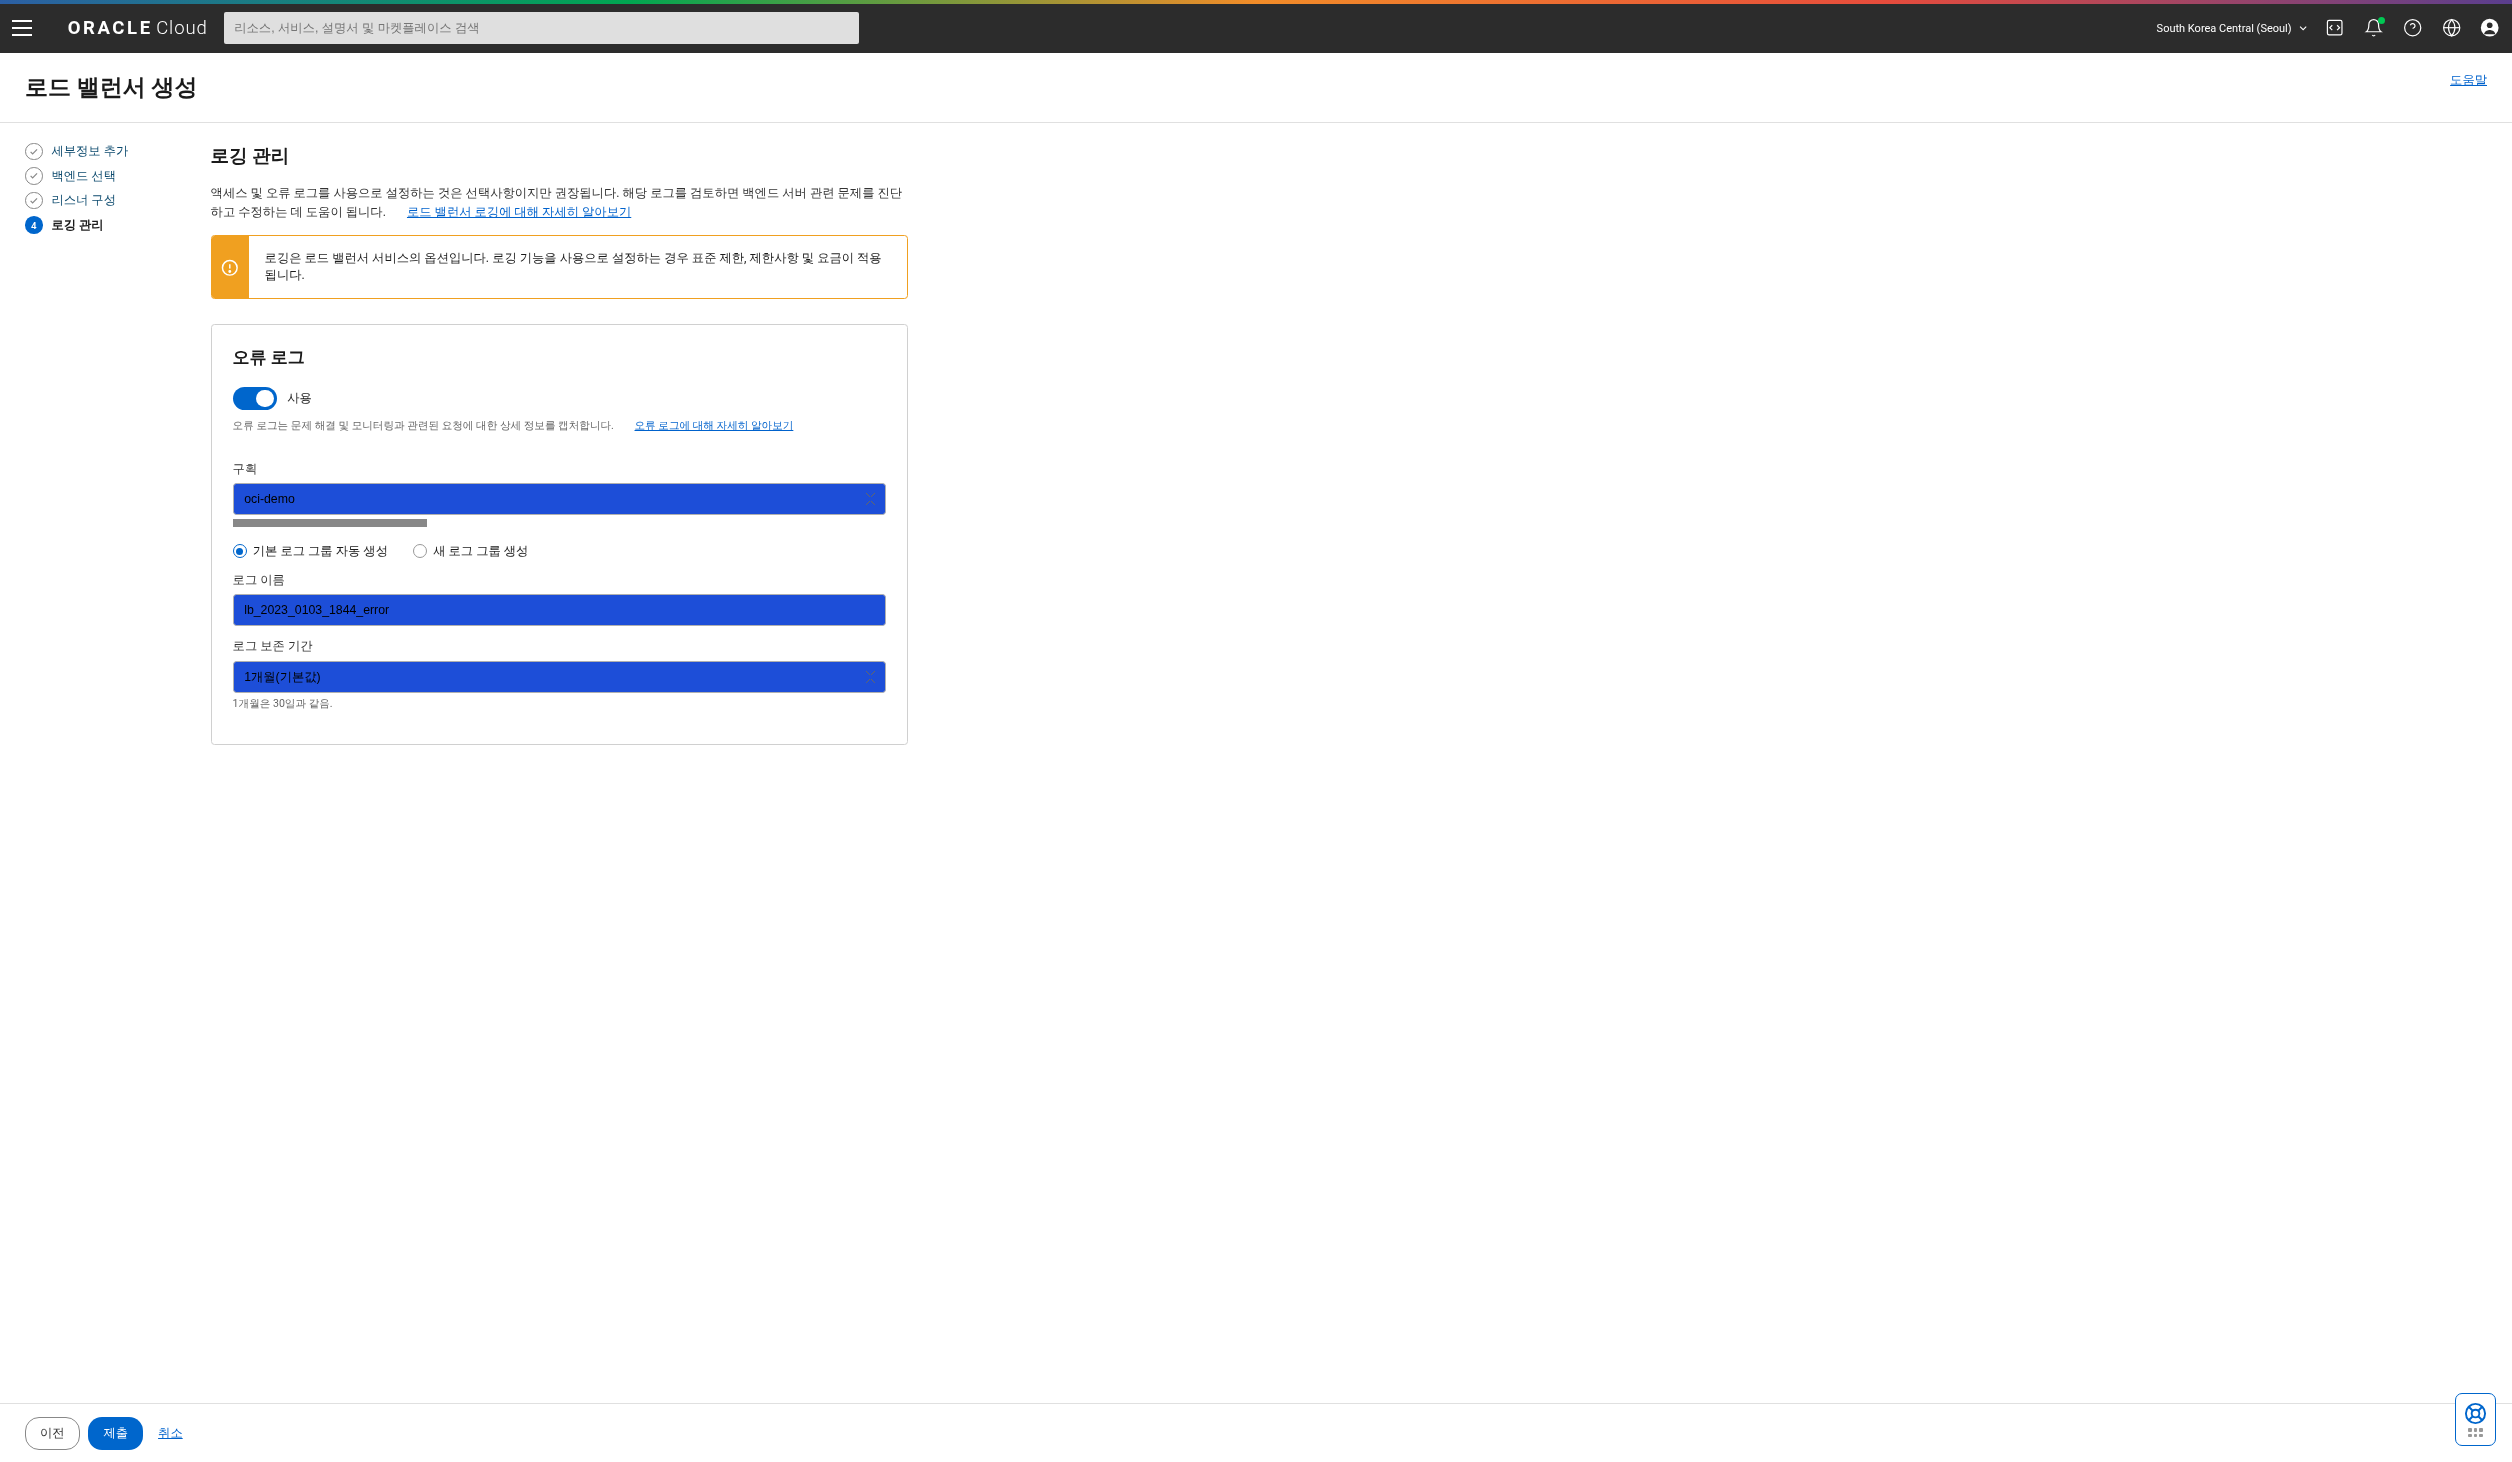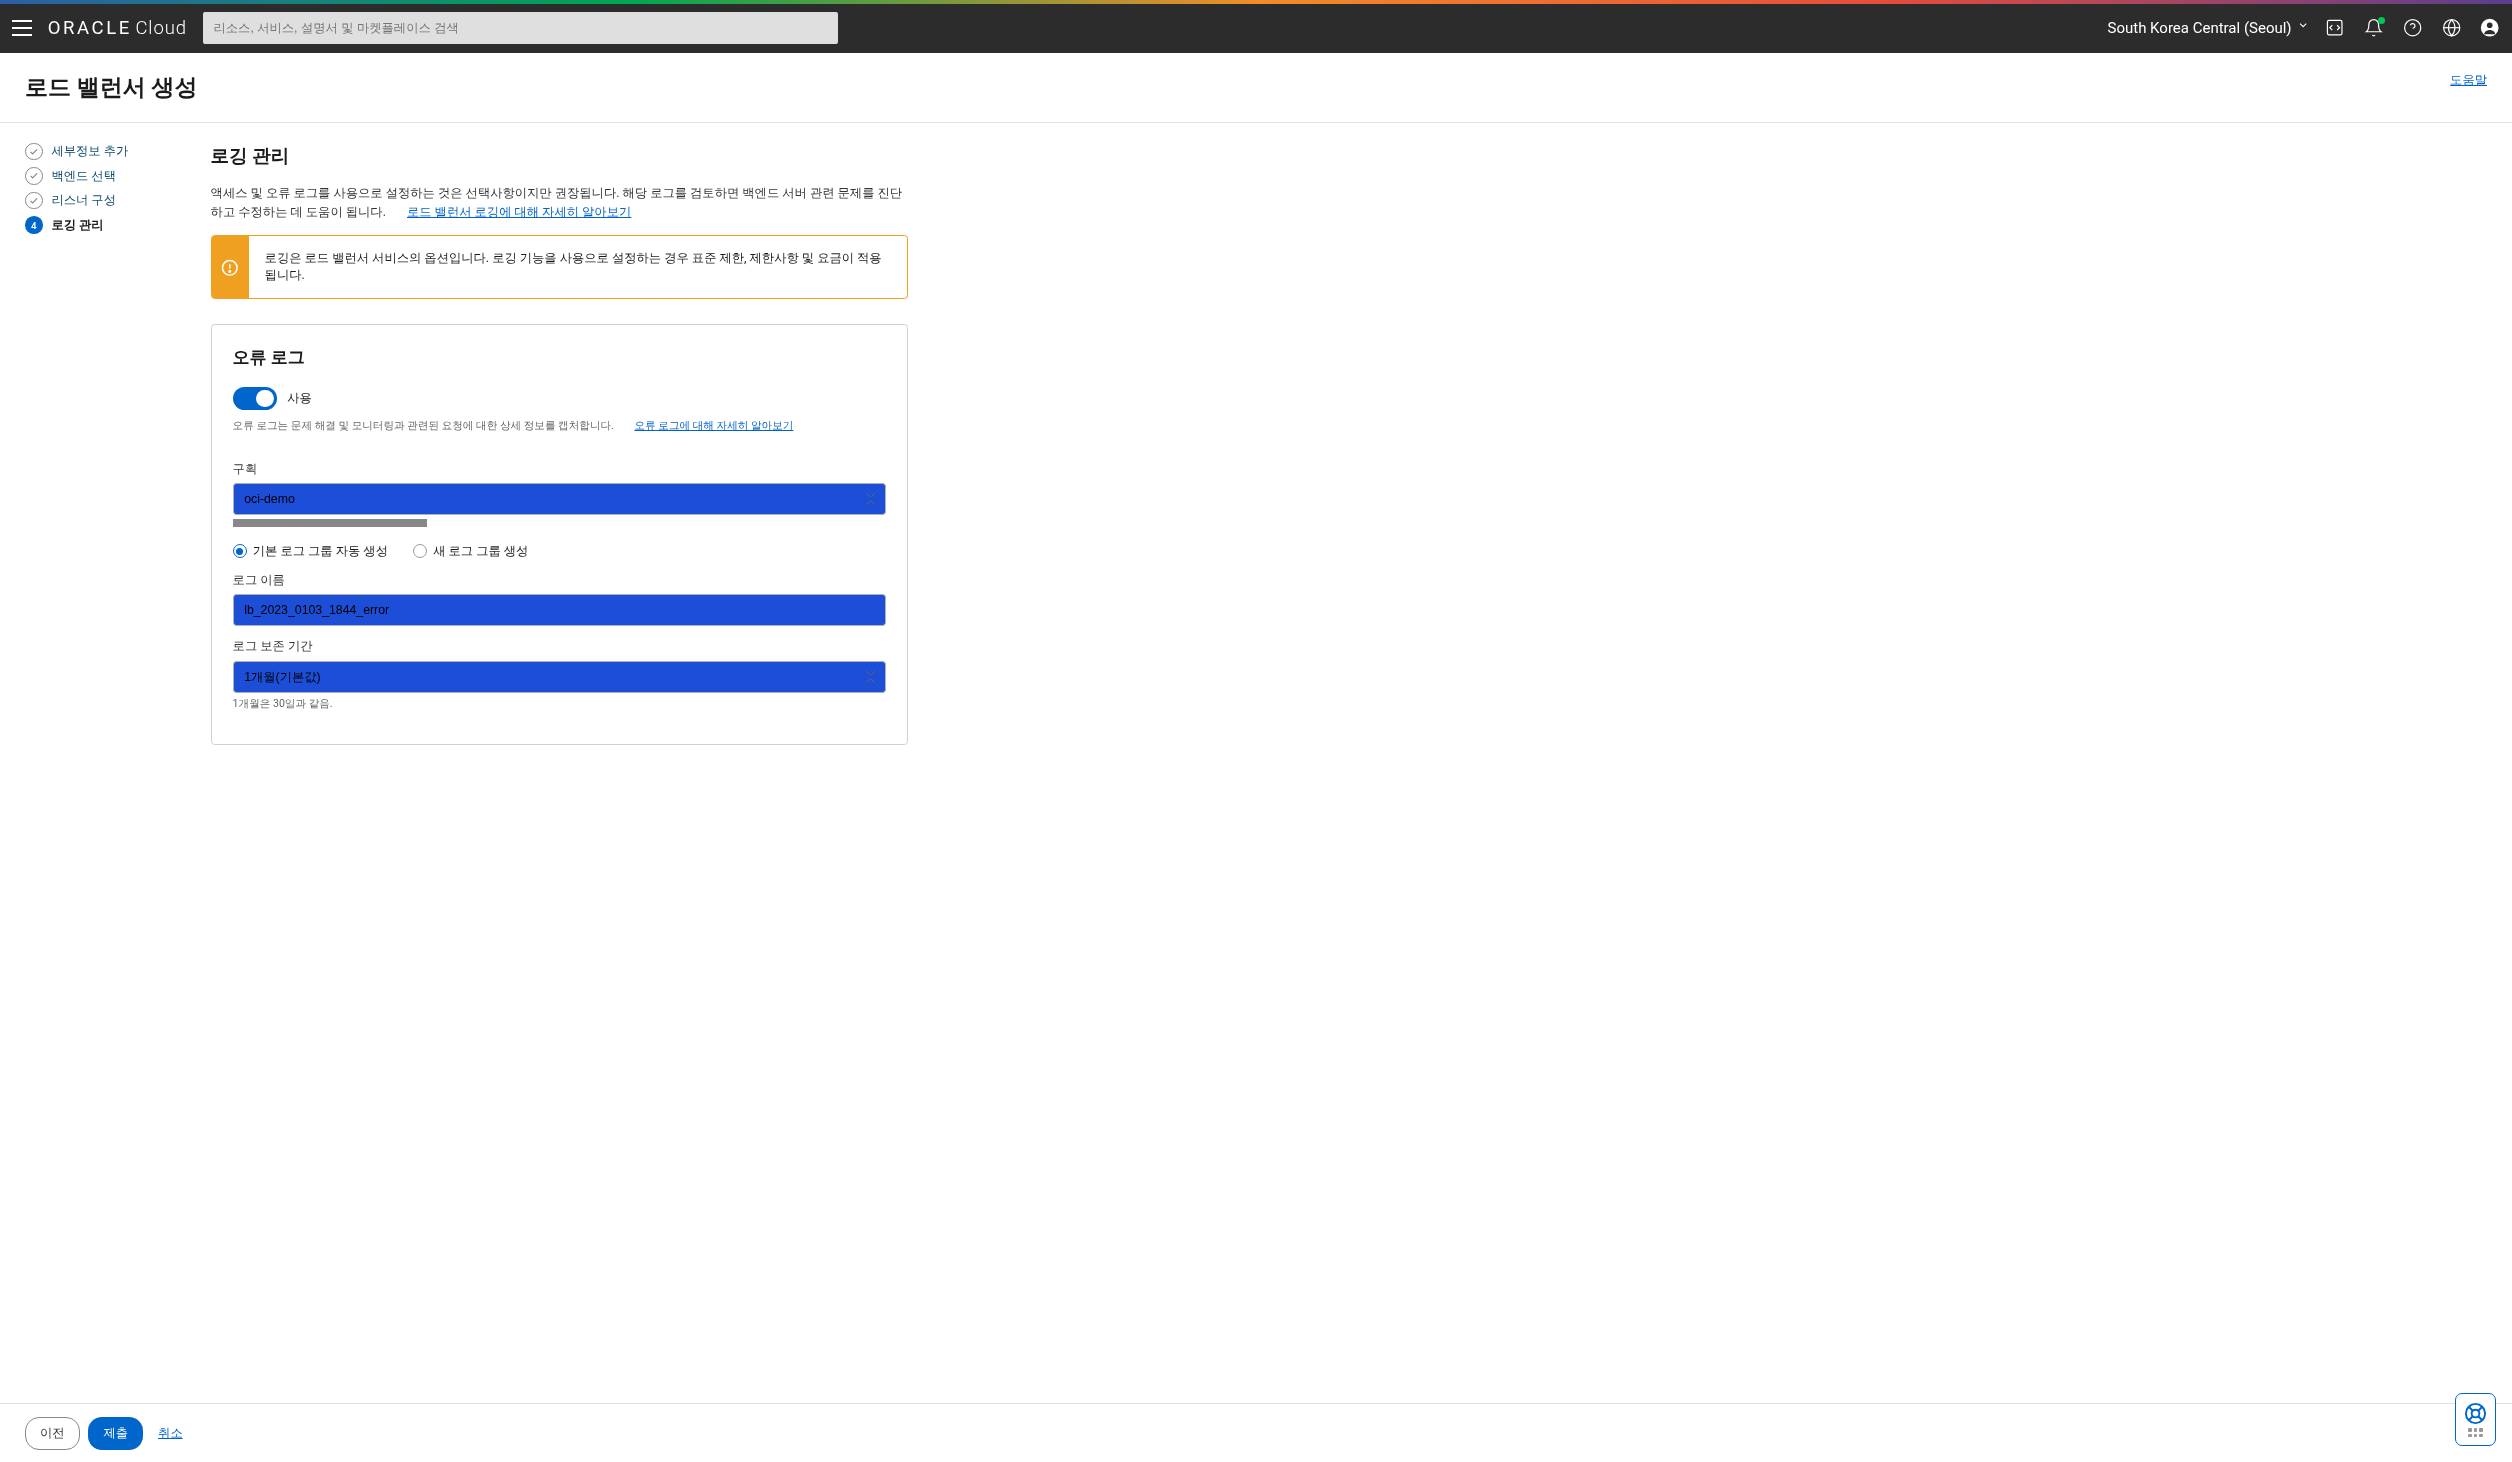--- a/index.html
+++ b/index.html
@@ -42,22 +42,23 @@
     .oracle-logo {
       color: #fff;
       font-weight: 400;
       font-size: 18.5px;
       letter-spacing: 0.9px;
       display: flex;
       align-items: baseline;
       gap: 3.5px;
     }
     .oracle-logo .bold {
-      font-weight: 400;
+      font-weight: 700;
       letter-spacing: 2.6px;
+      margin-left: 20px;
     }
     .oracle-logo .cloud {
       font-weight: 300;
     }
     .search-box {
       flex: 1;
       max-width: 635px;
       background: rgba(255,255,255,0.85);
       border-radius: 2px;
       height: 32px;
@@ -68,21 +69,21 @@
     .search-box input {
       border: none;
       outline: none;
       background: transparent;
       width: 100%;
       font-size: 12.3px;
       color: #666;
     }
     .region-selector {
       color: #fff;
-      font-size: 15px;
+      font-size: 11px;
       display: flex;
       gap: 5.3px;
       cursor: pointer;
       margin-left: auto;
     }
     .topnav-icons {
       display: flex;
       gap: 19.4px;
       align-items: center;
     }

